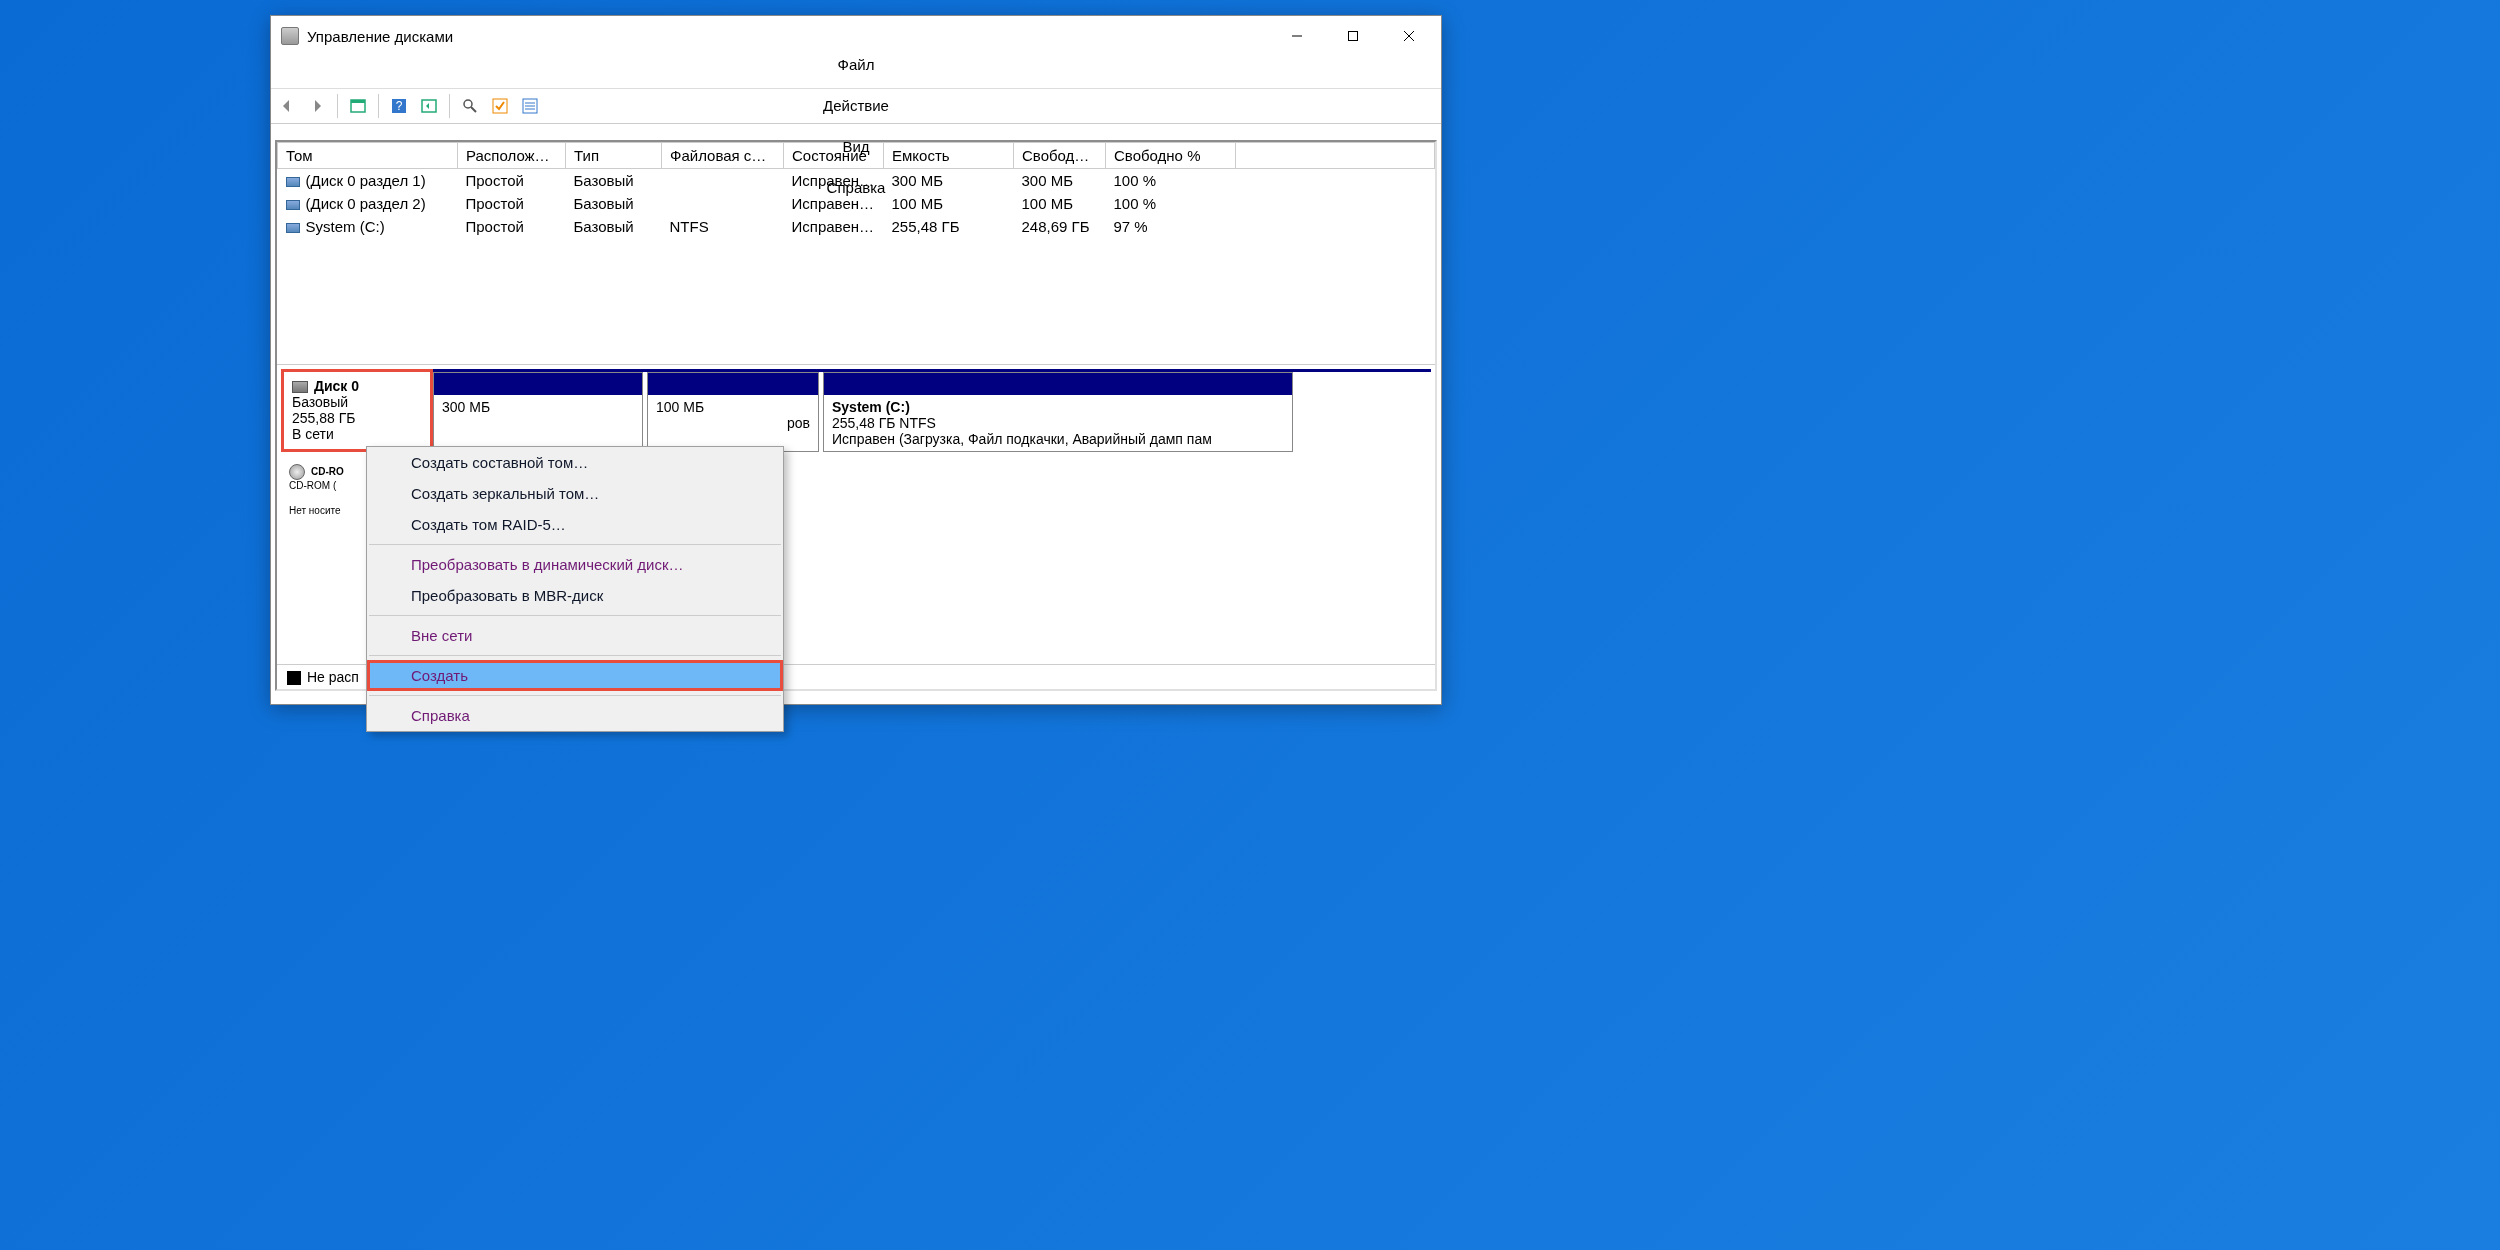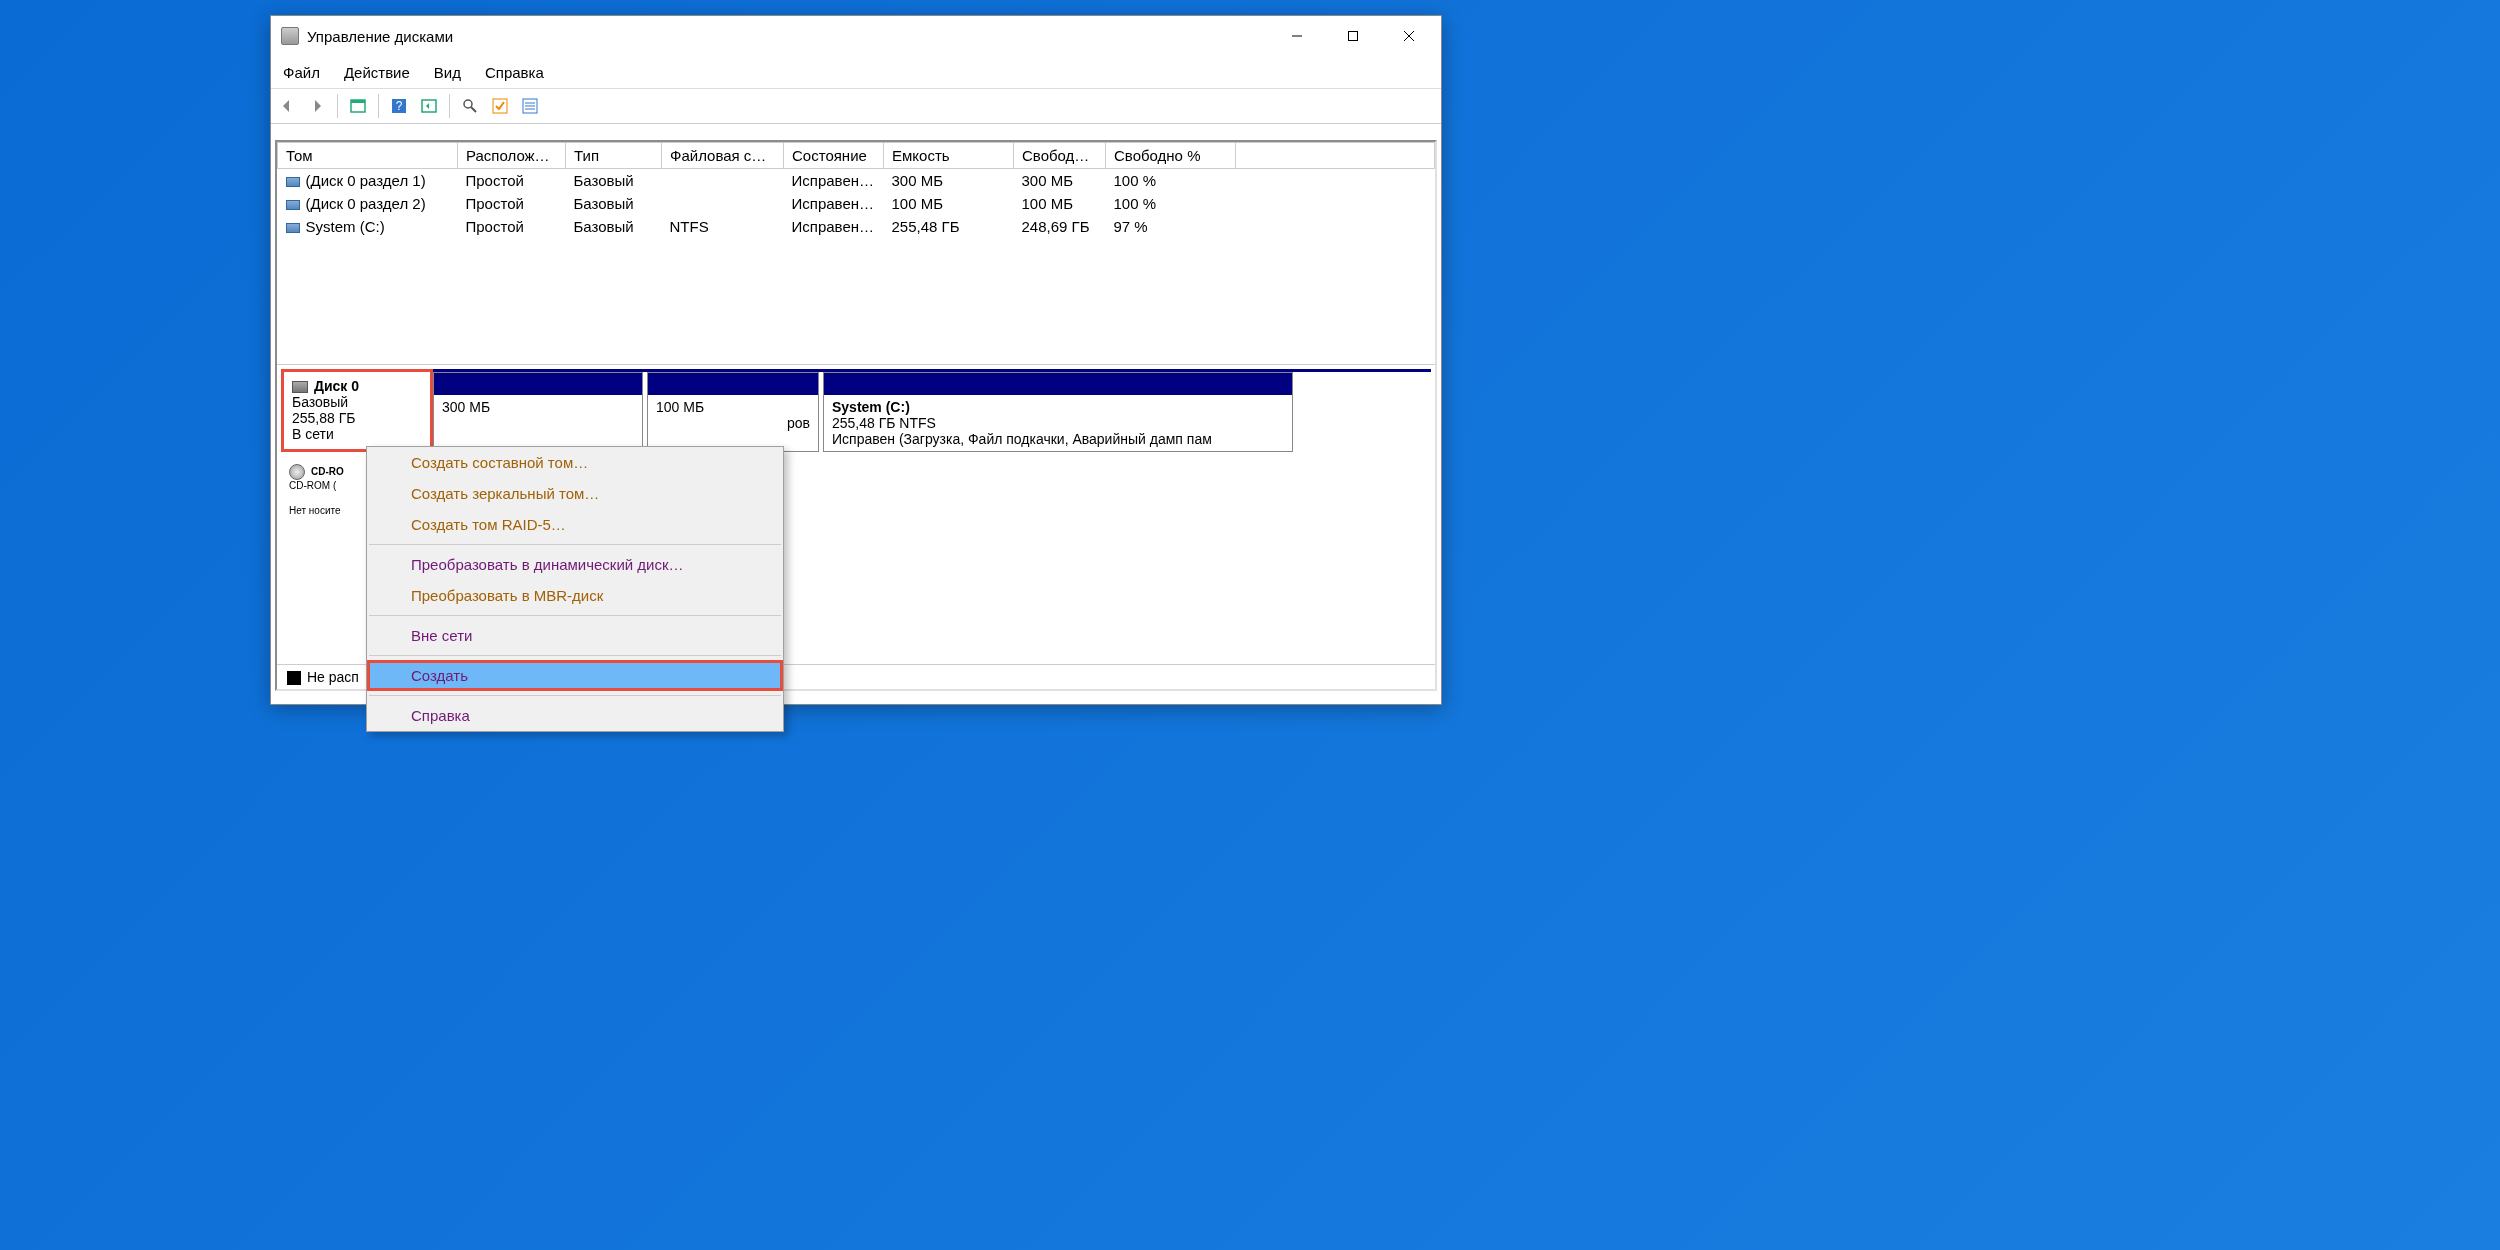--- a/index.html
+++ b/index.html
@@ -4,21 +4,21 @@
 <style>
 * { margin: 0; padding: 0; box-sizing: border-box; font-family: "Segoe UI", Tahoma, sans-serif; }
 body { background: linear-gradient(135deg, #0a6bd4, #1a7ee0); width: 2500px; height: 1250px; overflow: hidden; position: relative; }
 .window { position: absolute; left: 270px; top: 15px; width: 1172px; height: 690px; background: #fff; border: 1px solid #888; box-shadow: 0 4px 20px rgba(0,0,0,0.3); }
 .titlebar { height: 40px; display: flex; align-items: center; padding: 0 4px 0 10px; }
 .title-icon { width: 18px; height: 18px; margin-right: 8px; background: linear-gradient(#ccc, #999); border: 1px solid #777; border-radius: 2px; }
 .title-text { flex: 1; font-size: 15px; color: #000; }
 .win-controls { display: flex; }
 .win-btn { width: 56px; height: 36px; display: flex; align-items: center; justify-content: center; cursor: default; }
 .win-btn svg { width: 12px; height: 12px; }
-.menubar { height: 32px; display: flex; align-items: center; padding: 0 12px; gap: 24px; font-size: 15px; }
+.menubar { height: 32px; display: flex; align-items: center; padding: 0 12px; gap: 24px; font-size: 15px; flex-direction: column; }
 .menu-item { cursor: default; }
 .toolbar { height: 36px; border-top: 1px solid #ddd; border-bottom: 1px solid #ccc; display: flex; align-items: center; padding: 0 4px; gap: 6px; }
 .tb-sep { width: 1px; height: 24px; background: #ccc; margin: 0 2px; }
 .tb-btn { width: 24px; height: 24px; display: flex; align-items: center; justify-content: center; }
 .tb-btn svg { width: 18px; height: 18px; }
 .content { border: 2px inset #e0e0e0; margin: 16px 4px; }
 .table-wrap { height: 222px; overflow: hidden; }
 table { width: 100%; border-collapse: collapse; font-size: 15px; }
 th { text-align: left; font-weight: normal; padding: 4px 8px; border: 1px solid #ccc; background: #fff; height: 26px; }
 td { padding: 3px 8px; white-space: nowrap; overflow: hidden; }
@@ -33,21 +33,21 @@
 .partition .pname { font-weight: bold; }
 .part-top { height: 22px; background: #000080; margin: -4px -8px 4px -8px; }
 .cdrom-row { margin-top: 6px; }
 .cdrom-header { padding: 6px 8px; font-size: 10px; }
 .cdrom-header .dname { font-weight: bold; }
 .cd-icon { display: inline-block; width: 16px; height: 16px; border-radius: 50%; background: radial-gradient(#eee, #999); border: 1px solid #666; margin-right: 6px; vertical-align: middle; }
 .legend { border-top: 1px solid #ccc; padding: 4px 10px; font-size: 14px; }
 .leg-sq { display: inline-block; width: 14px; height: 14px; background: #000; margin-right: 6px; vertical-align: middle; }
 .context-menu { position: absolute; left: 366px; top: 446px; width: 418px; background: #f0f0f0; border: 1px solid #a0a0a0; box-shadow: 4px 4px 8px rgba(0,0,0,0.25); font-size: 15px; z-index: 100; }
 .ctx-item { padding: 7px 44px; color: #701a75; }
-.ctx-item.disabled { color: #a16207; }
+.ctx-item.disabled { color: #0f172a; }
 .ctx-item.highlighted { background: #6eb8f7; border: 3px solid #e74c3c; padding: 4px 41px; }
 .ctx-sep { height: 1px; background: #ccc; margin: 4px 2px; }
 </style>
 </head>
 <body>
 
 <div class="window">
   <div class="titlebar">
     <span class="title-icon"></span>
     <span class="title-text">Управление дисками</span>

